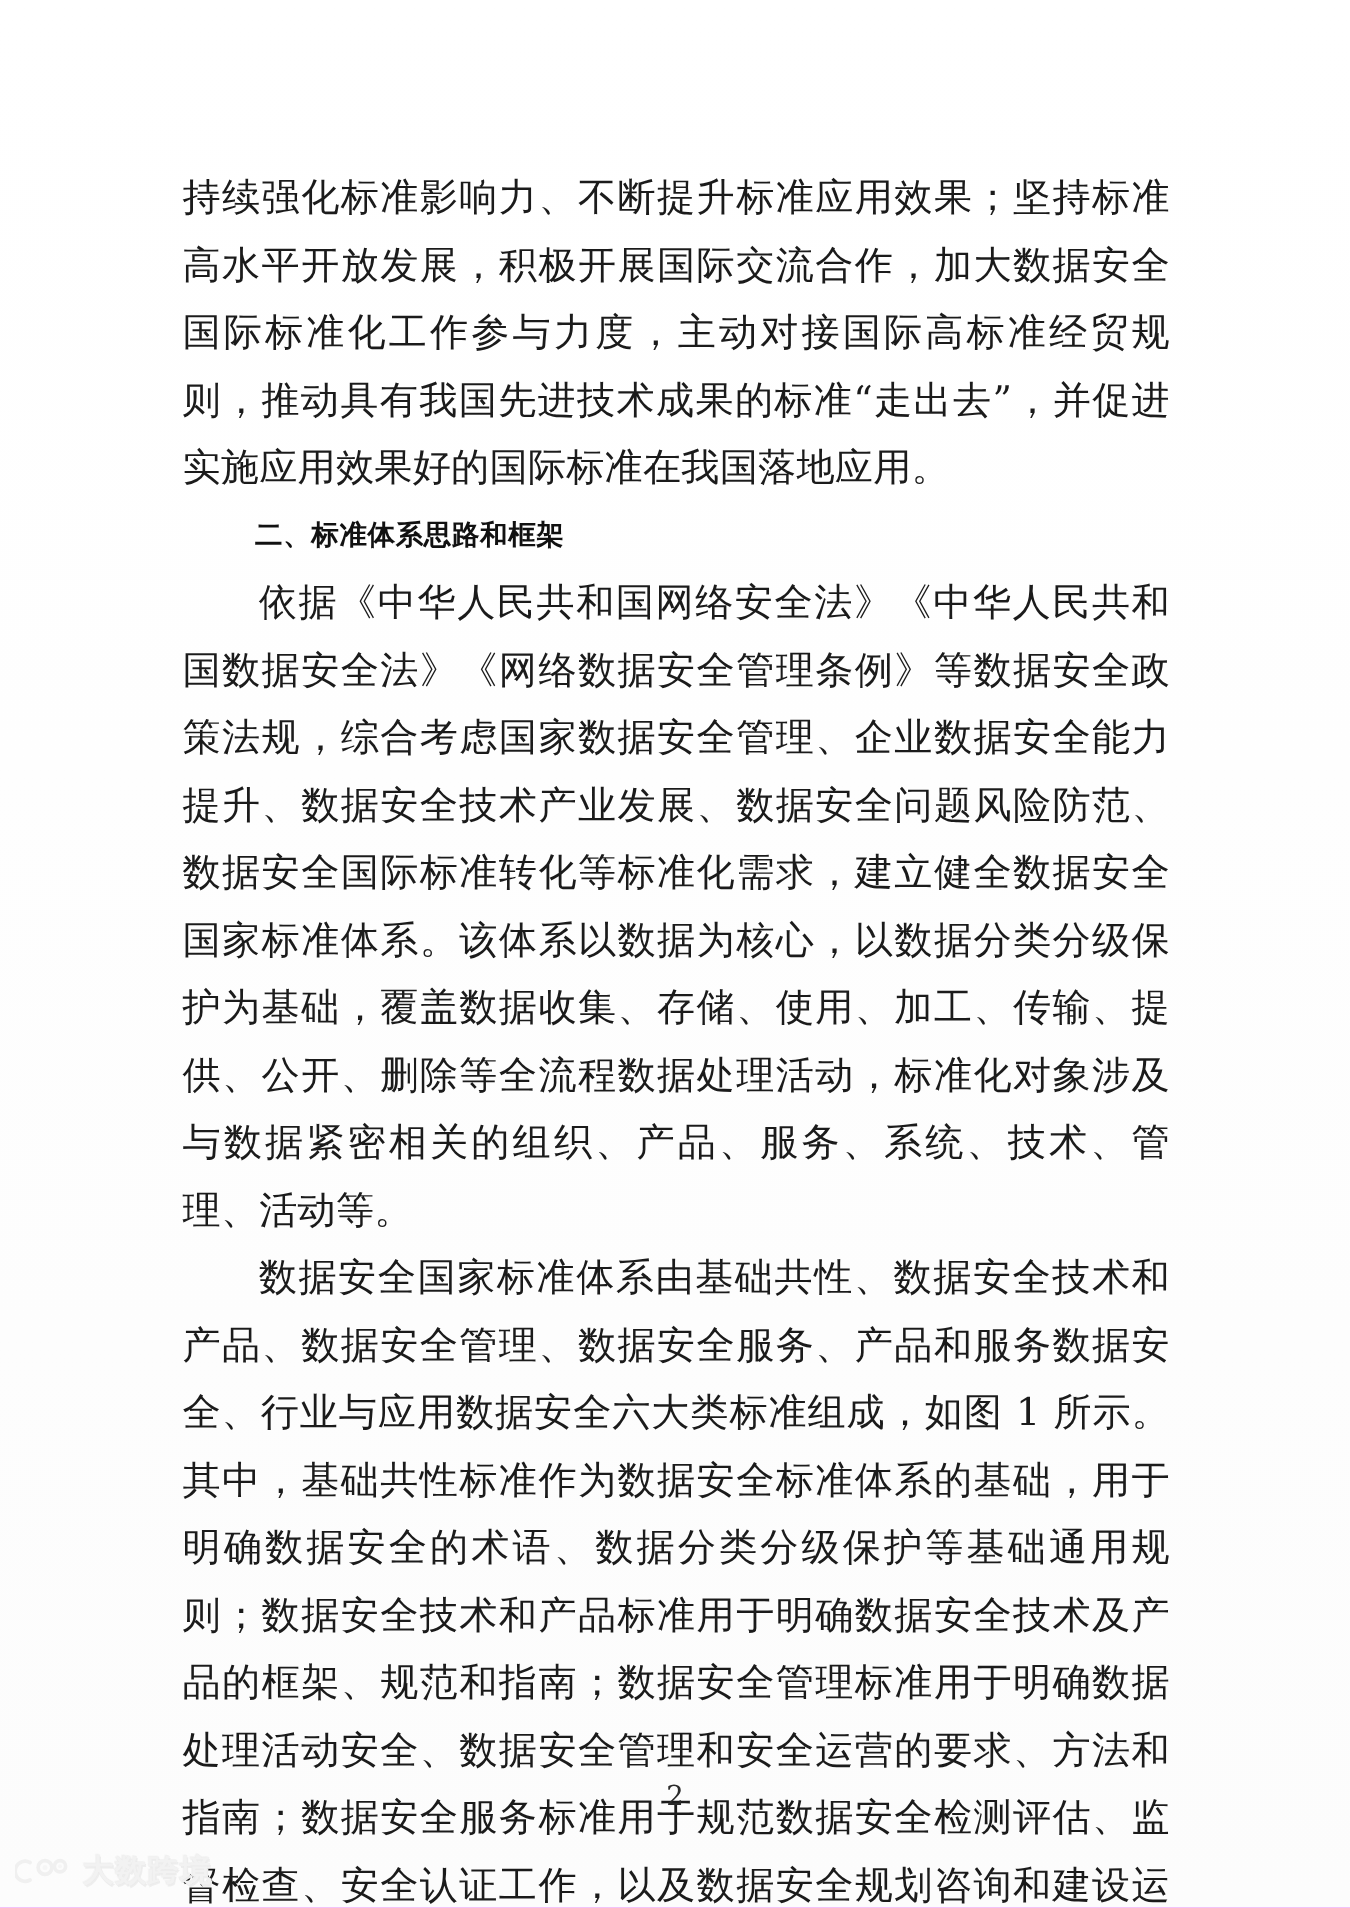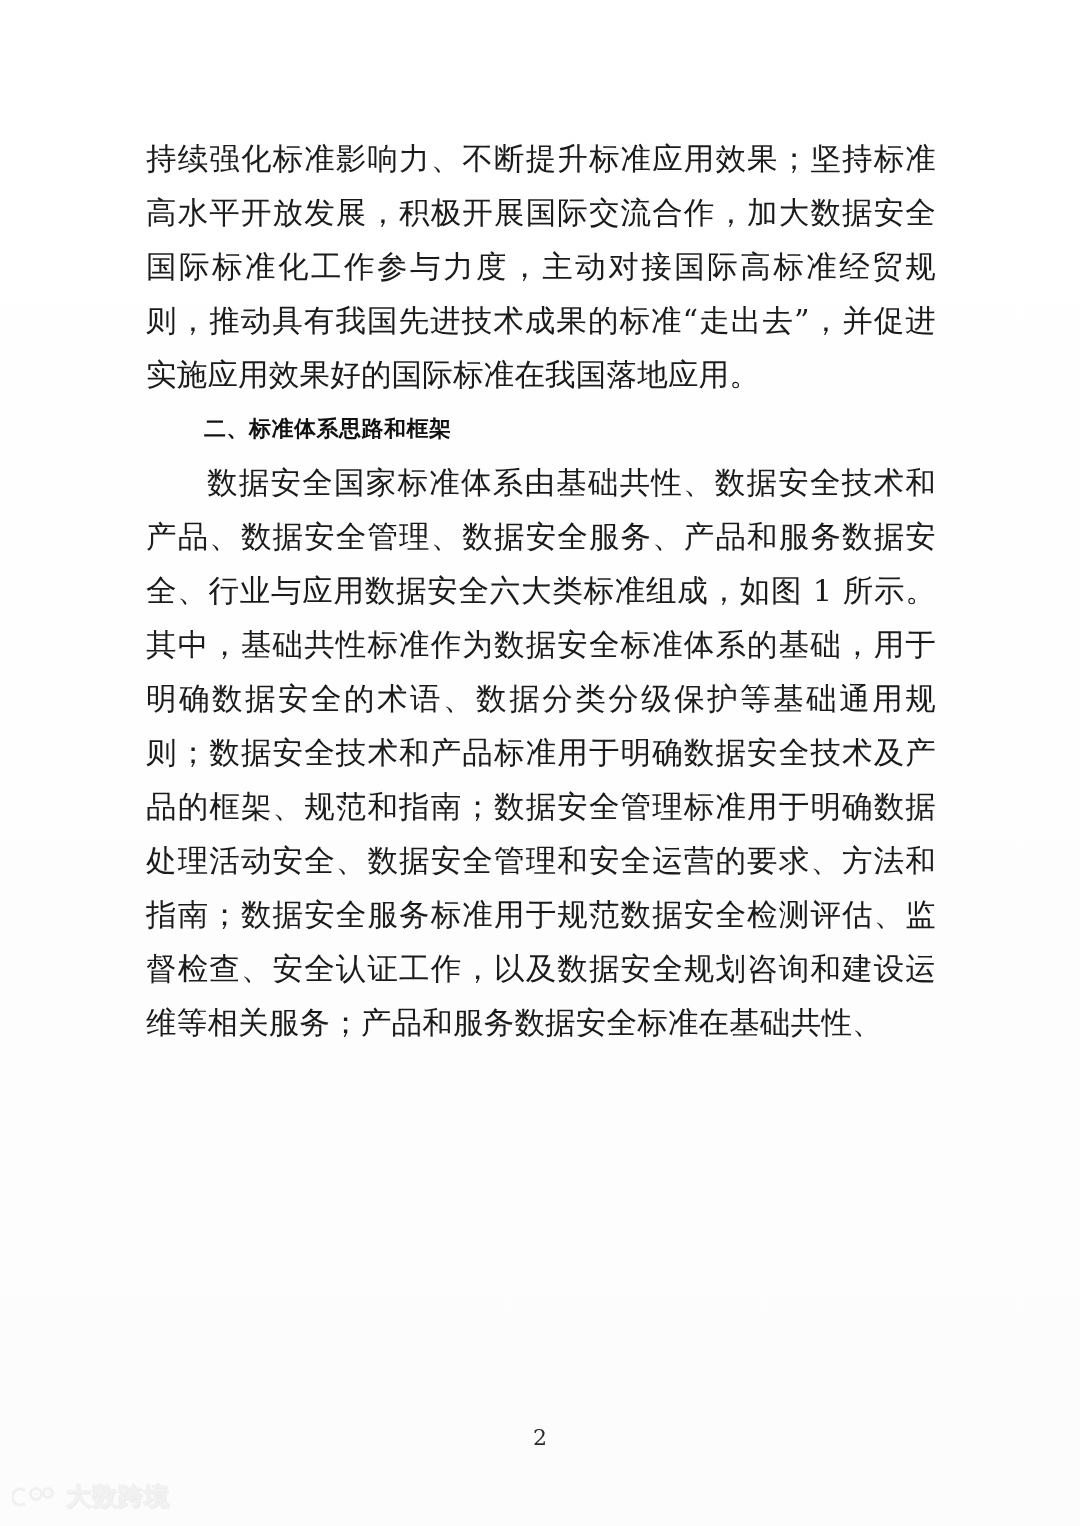--- a/index.html
+++ b/index.html
@@ -110,20 +110,21 @@
 <body>
 
 <div id="page">
 
   <div class="content">
 
     <p class="body-par noindent">持续强化标准影响力、不断提升标准应用效果；坚持标准高水平开放发展，积极开展国际交流合作，加大数据安全国际标准化工作参与力度，主动对接国际高标准经贸规则，推动具有我国先进技术成果的标准“走出去”，并促进实施应用效果好的国际标准在我国落地应用。</p>
 
     <h2 class="section-heading">二、标准体系思路和框架</h2>
 
+    <p class="body-par">依据《中华人民共和国网络安全法》《中华人民共和国数据安全法》《网络数据安全管理条例》等数据安全政策法规，综合考虑国家数据安全管理、企业数据安全能力提升、数据安全技术产业发展、数据安全问题风险防范、数据安全国际标准转化等标准化需求，建立健全数据安全国家标准体系。该体系以数据为核心，以数据分类分级保护为基础，覆盖数据收集、存储、使用、加工、传输、提供、公开、删除等全流程数据处理活动，标准化对象涉及与数据紧密相关的组织、产品、服务、系统、技术、管理、活动等。</p>
 
     <p class="body-par">数据安全国家标准体系由基础共性、数据安全技术和产品、数据安全管理、数据安全服务、产品和服务数据安全、行业与应用数据安全六大类标准组成，如图 1 所示。其中，基础共性标准作为数据安全标准体系的基础，用于明确数据安全的术语、数据分类分级保护等基础通用规则；数据安全技术和产品标准用于明确数据安全技术及产品的框架、规范和指南；数据安全管理标准用于明确数据处理活动安全、数据安全管理和安全运营的要求、方法和指南；数据安全服务标准用于规范数据安全检测评估、监督检查、安全认证工作，以及数据安全规划咨询和建设运维等相关服务；产品和服务数据安全标准在基础共性、</p>
 
   </div>
 
   <div class="page-number">2</div>
 
   <div class="watermark">
     <svg class="wm-mark" viewBox="0 0 46 26">
       <g fill="none" stroke="#f0f0f0" stroke-width="3">

